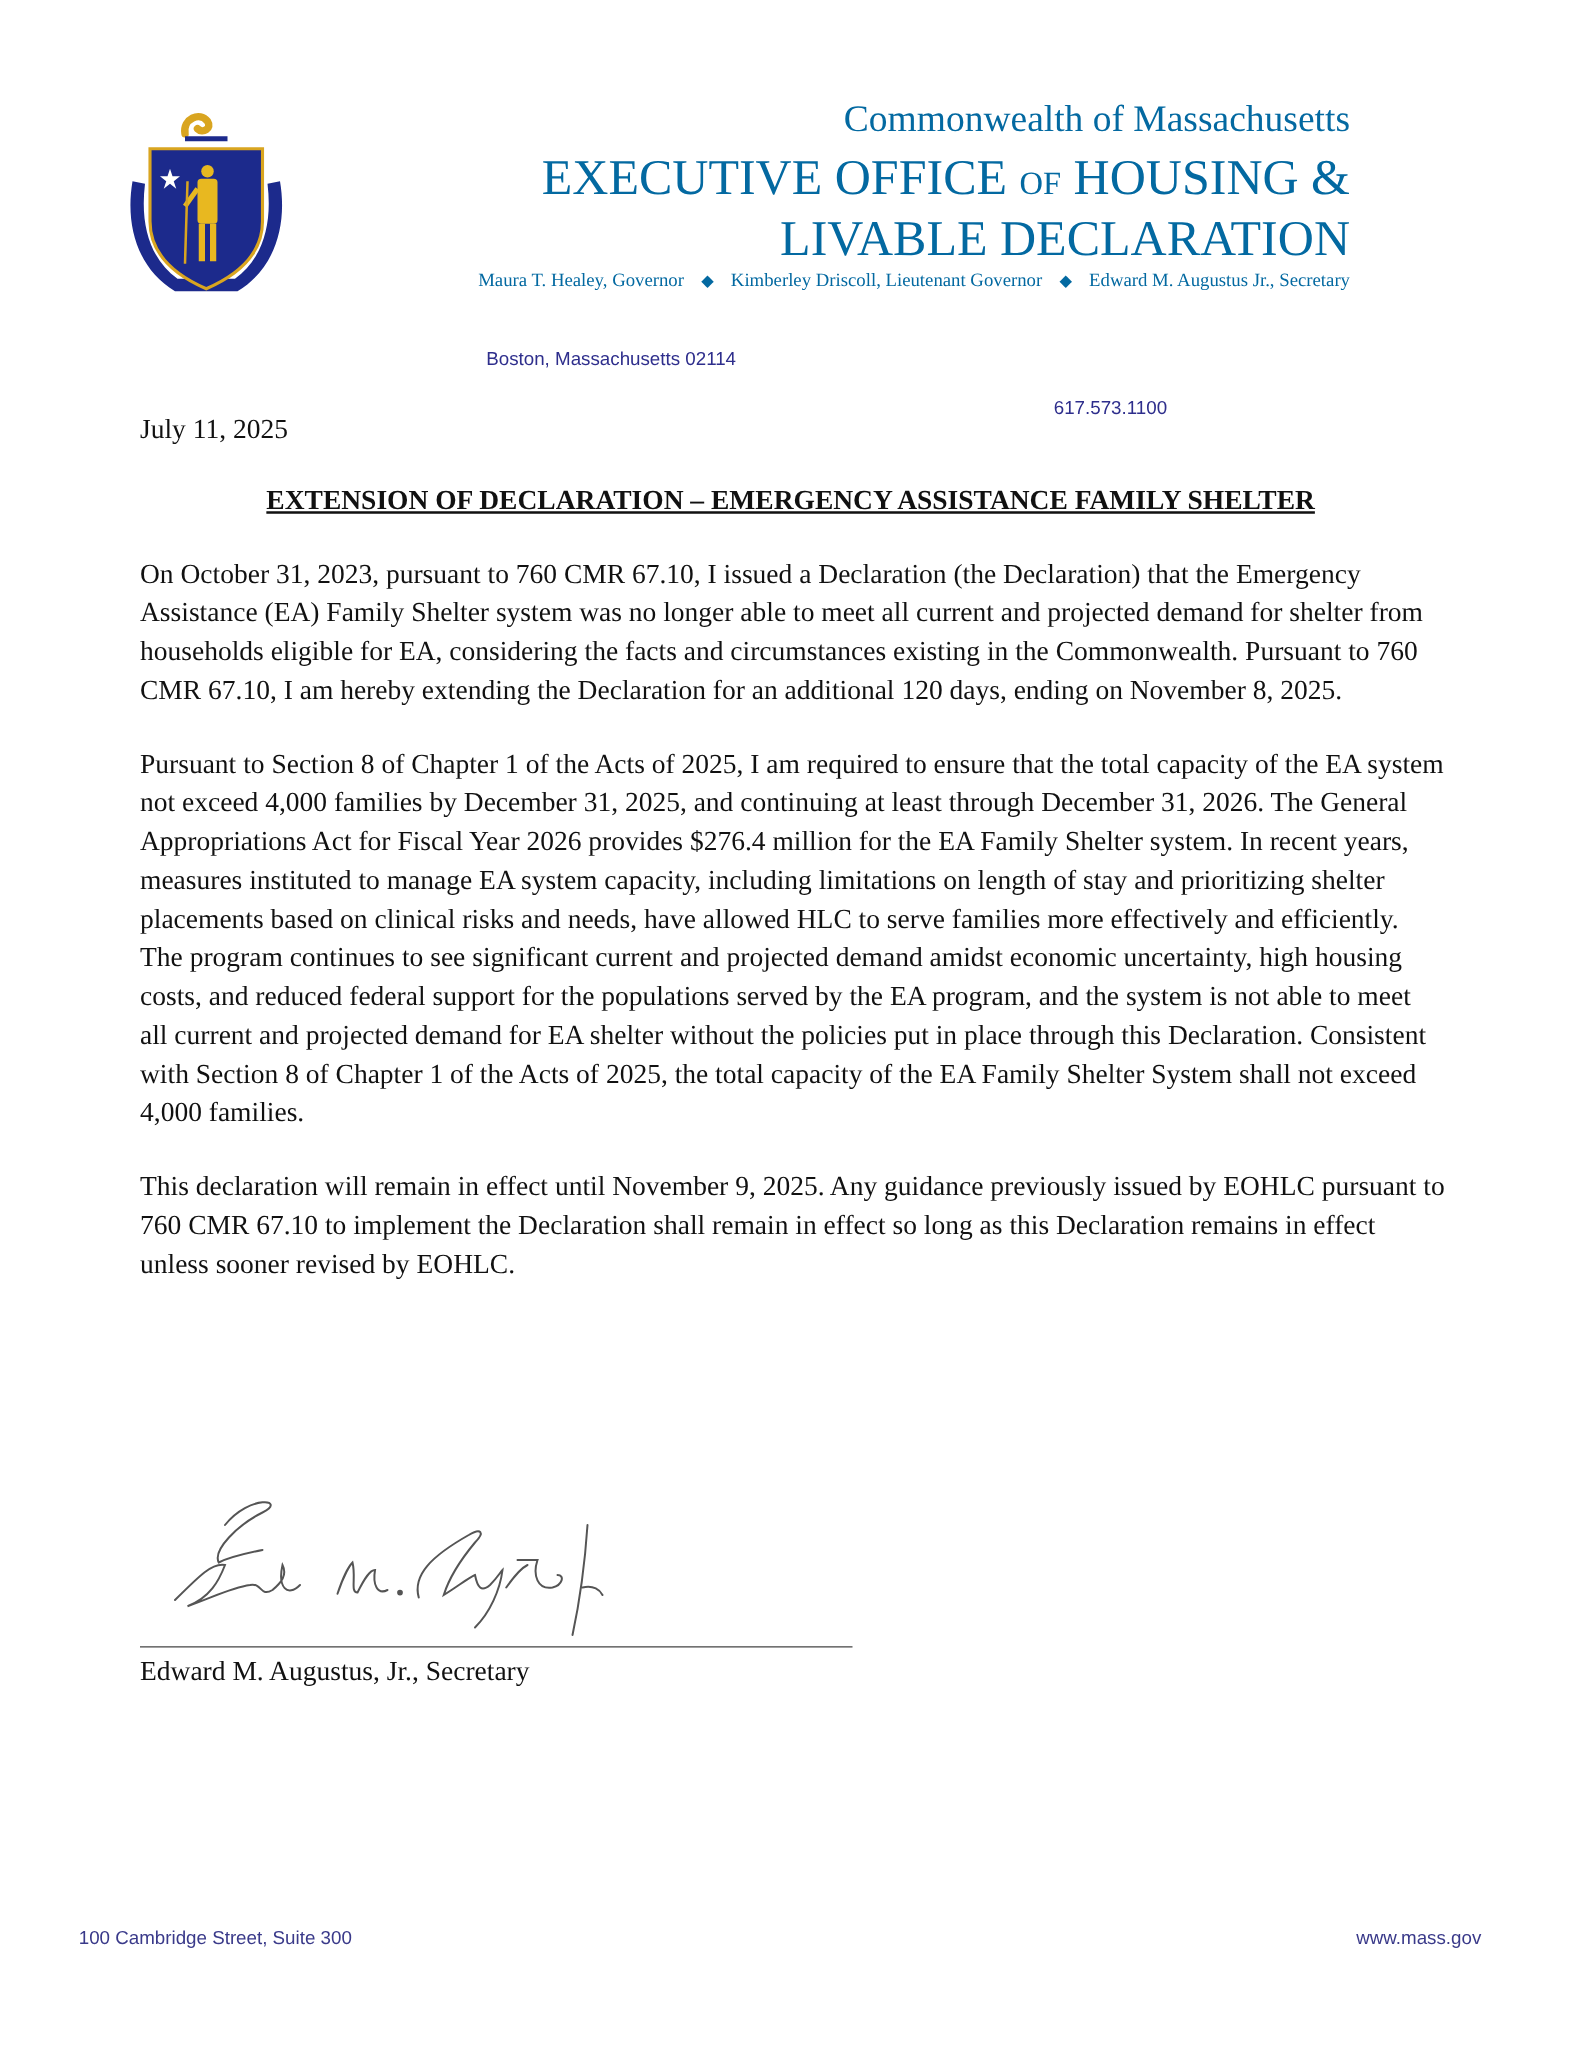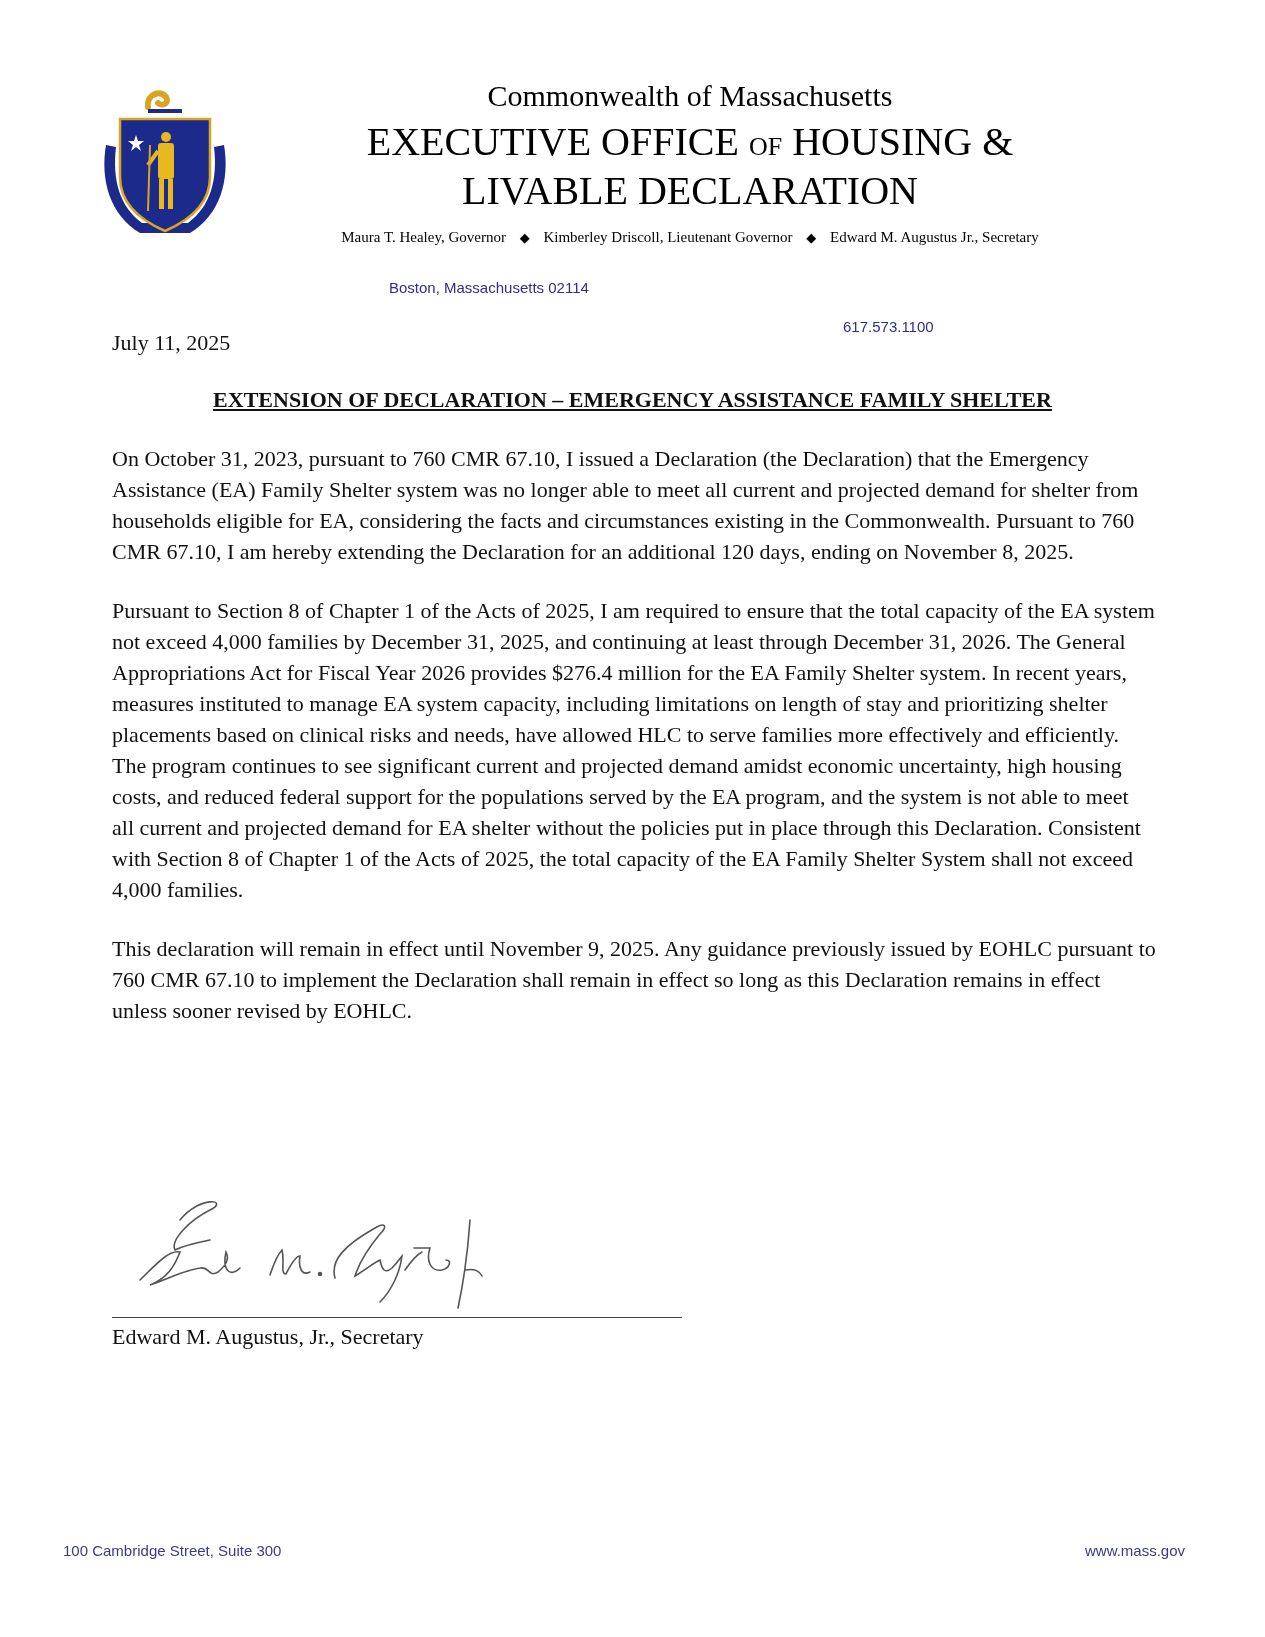--- a/index.html
+++ b/index.html
@@ -1,25 +1,25 @@
 <!DOCTYPE html>
 <html><head>
   <meta charset="utf-8">
   <style>
     html, body { margin: 0; padding: 0; background: #ffffff; }
     body { width: 1265px; height: 1637px; position: relative; overflow: hidden; font-family: "Liberation Serif", serif; color: #111; }
 
     .seal { position: absolute; left: 100px; top: 85px; width: 130px; height: 160px; }
 
-    .letterhead { position: absolute; left: 300px; top: 78px; width: 780px; text-align: center; color: #000000; }
+    .letterhead { position: absolute; left: 300px; top: 78px; width: 780px; text-align: right; color: #0369a1; }
     .lh-state { font-size: 30px; line-height: 36px; }
     .lh-office { font-size: 40px; line-height: 44px; margin-top: 6px; }
     .lh-office .sc { font-size: 26px; }
     .lh-office2 { font-size: 40px; line-height: 44px; }
-    .lh-officials { font-size: 15px; line-height: 20px; margin-top: 14px; white-space: nowrap; }
+    .lh-officials { font-size: 15px; line-height: 20px; margin-top: 2px; white-space: nowrap; }
     .lh-officials .diamond { font-size: 13px; margin: 0 10px; }
 
     .contact-row { position: absolute; top: 279px; left: 0; width: 1265px; font-family: "Liberation Sans", sans-serif; font-size: 15px; color: #2e2e8c; }
     .contact-city { position: absolute; left: 389px; text-align: right; }
     .contact-phone { position: absolute; left: 843px; margin-top: 39px; }
 
     .date { position: absolute; left: 112px; top: 330px; font-size: 22px; }
     .title { position: absolute; left: 0; width: 1265px; top: 387px; text-align: center; font-size: 22px; font-weight: bold; }
     .title span { text-decoration: underline; }
 

